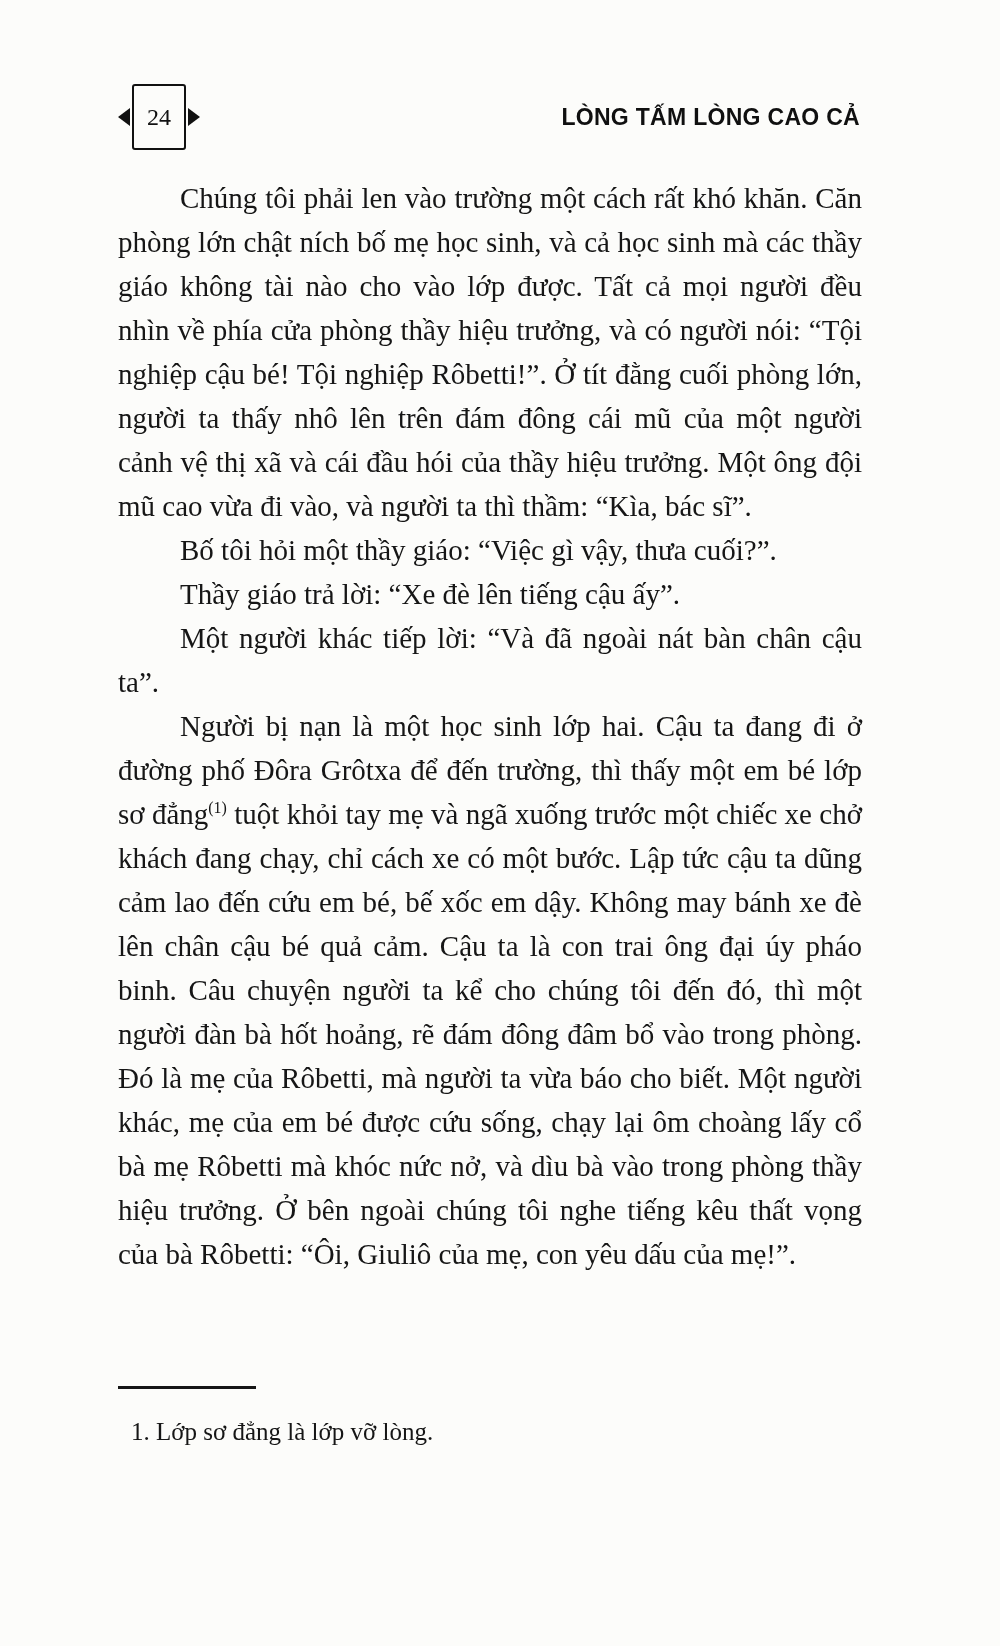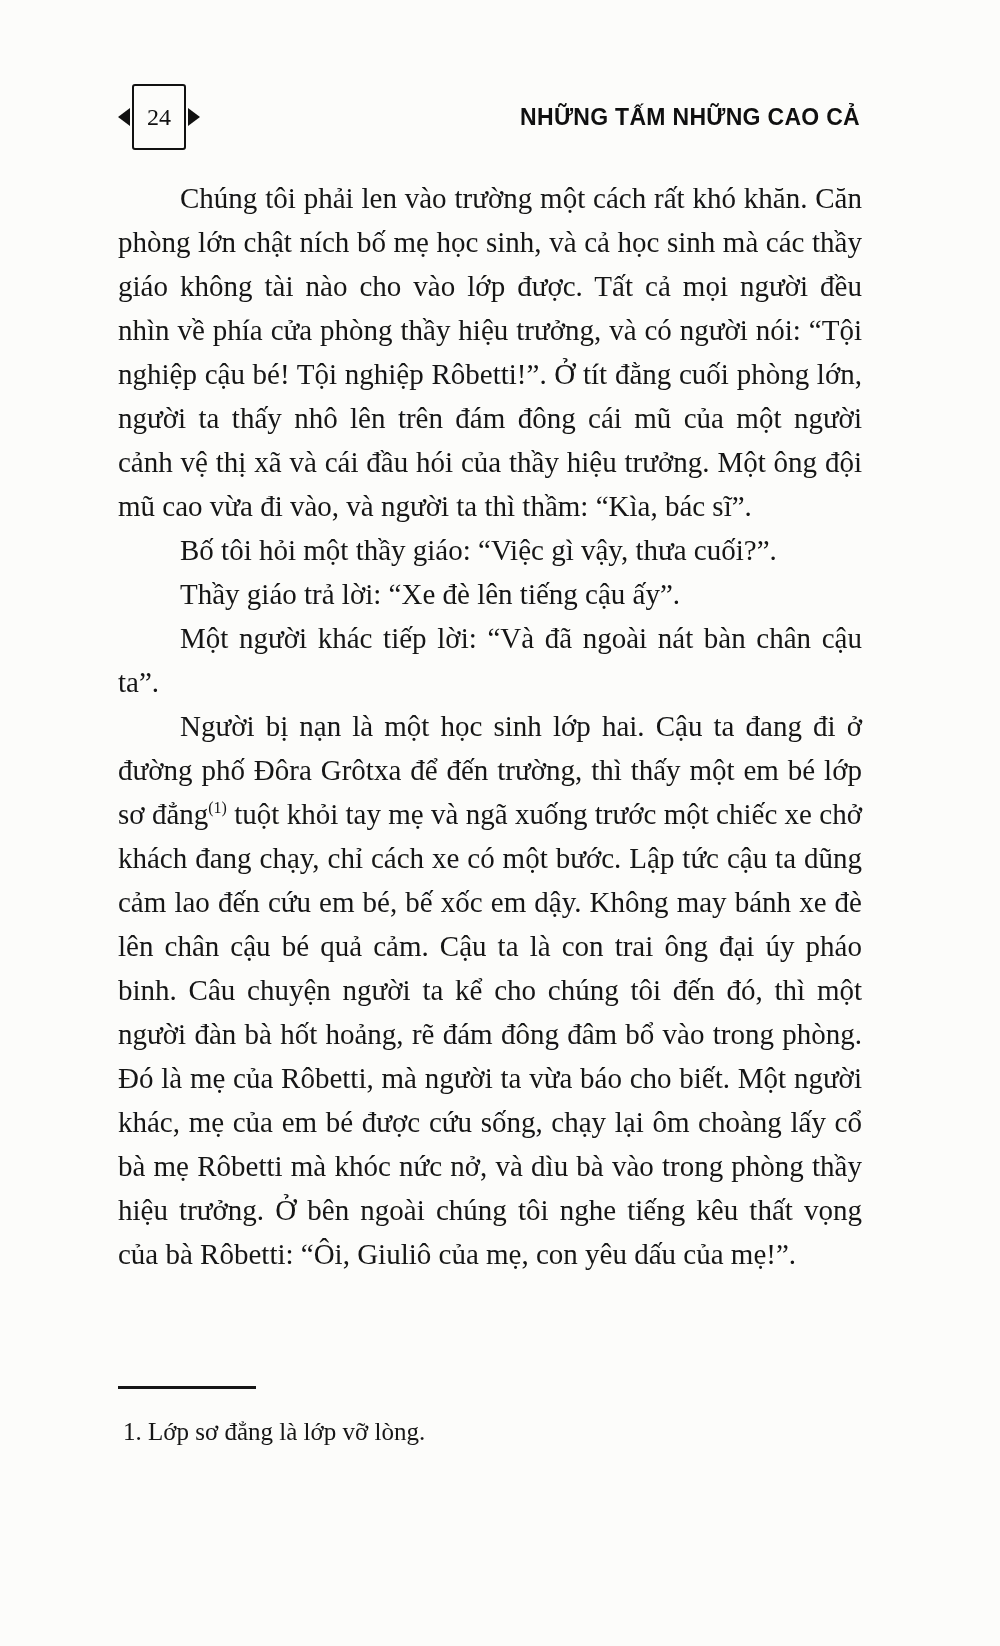--- a/index.html
+++ b/index.html
@@ -87,38 +87,38 @@
     top: 1386px;
     width: 744px;
   }
   .footnote-rule {
     width: 138px;
     height: 3px;
     background: #161616;
     margin-bottom: 26px;
   }
   .footnote-text {
-    margin: 5px;
+    margin: 13px;
     font-size: 25px;
     line-height: 34px;
     color: #161616;
   }
 </style>
 </head>
 <body>
 
 <div class="page">
 
   <div class="running-header">
     <div class="pagenum-ornament">
       <span class="tri tri-left"></span>
       <span class="pagenum-box">24</span>
       <span class="tri tri-right"></span>
     </div>
-    <div class="header-title">NHỮNG TẤM NHỮNG CAO CẢ</div>
+    <div class="header-title">LÒNG TẤM LÒNG CAO CẢ</div>
   </div>
 
   <div class="body-text">
     <p>Chúng tôi phải len vào trường một cách rất khó khăn. Căn phòng lớn chật ních bố mẹ học sinh, và cả học sinh mà các thầy giáo không tài nào cho vào lớp được. Tất cả mọi người đều nhìn về phía cửa phòng thầy hiệu trưởng, và có người nói: “Tội nghiệp cậu bé! Tội nghiệp Rôbetti!”. Ở tít đằng cuối phòng lớn, người ta thấy nhô lên trên đám đông cái mũ của một người cảnh vệ thị xã và cái đầu hói của thầy hiệu trưởng. Một ông đội mũ cao vừa đi vào, và người ta thì thầm: “Kìa, bác sĩ”.</p>
     <p>Bố tôi hỏi một thầy giáo: “Việc gì vậy, thưa cuối?”.</p>
     <p>Thầy giáo trả lời: “Xe đè lên tiếng cậu ấy”.</p>
     <p>Một người khác tiếp lời: “Và đã ngoài nát bàn chân cậu ta”.</p>
     <p><span>Người bị nạn là một học sinh lớp hai. Cậu ta đang đi ở đường phố Đôra Grôtxa để đến trường, thì thấy một em bé lớp sơ đẳng</span><sup class="fn-marker">(1)</sup><span> tuột khỏi tay mẹ và ngã xuống trước một chiếc xe chở khách đang chạy, chỉ cách xe có một bước. Lập tức cậu ta dũng cảm lao đến cứu em bé, bế xốc em dậy. Không may bánh xe đè lên chân cậu bé quả cảm. Cậu ta là con trai ông đại úy pháo binh. Câu chuyện người ta kể cho chúng tôi đến đó, thì một người đàn bà hốt hoảng, rẽ đám đông đâm bổ vào trong phòng. Đó là mẹ của Rôbetti, mà người ta vừa báo cho biết. Một người khác, mẹ của em bé được cứu sống, chạy lại ôm choàng lấy cổ bà mẹ Rôbetti mà khóc nức nở, và dìu bà vào trong phòng thầy hiệu trưởng. Ở bên ngoài chúng tôi nghe tiếng kêu thất vọng của bà Rôbetti: “Ôi, Giuliô của mẹ, con yêu dấu của mẹ!”.</span></p>
   </div>
 

